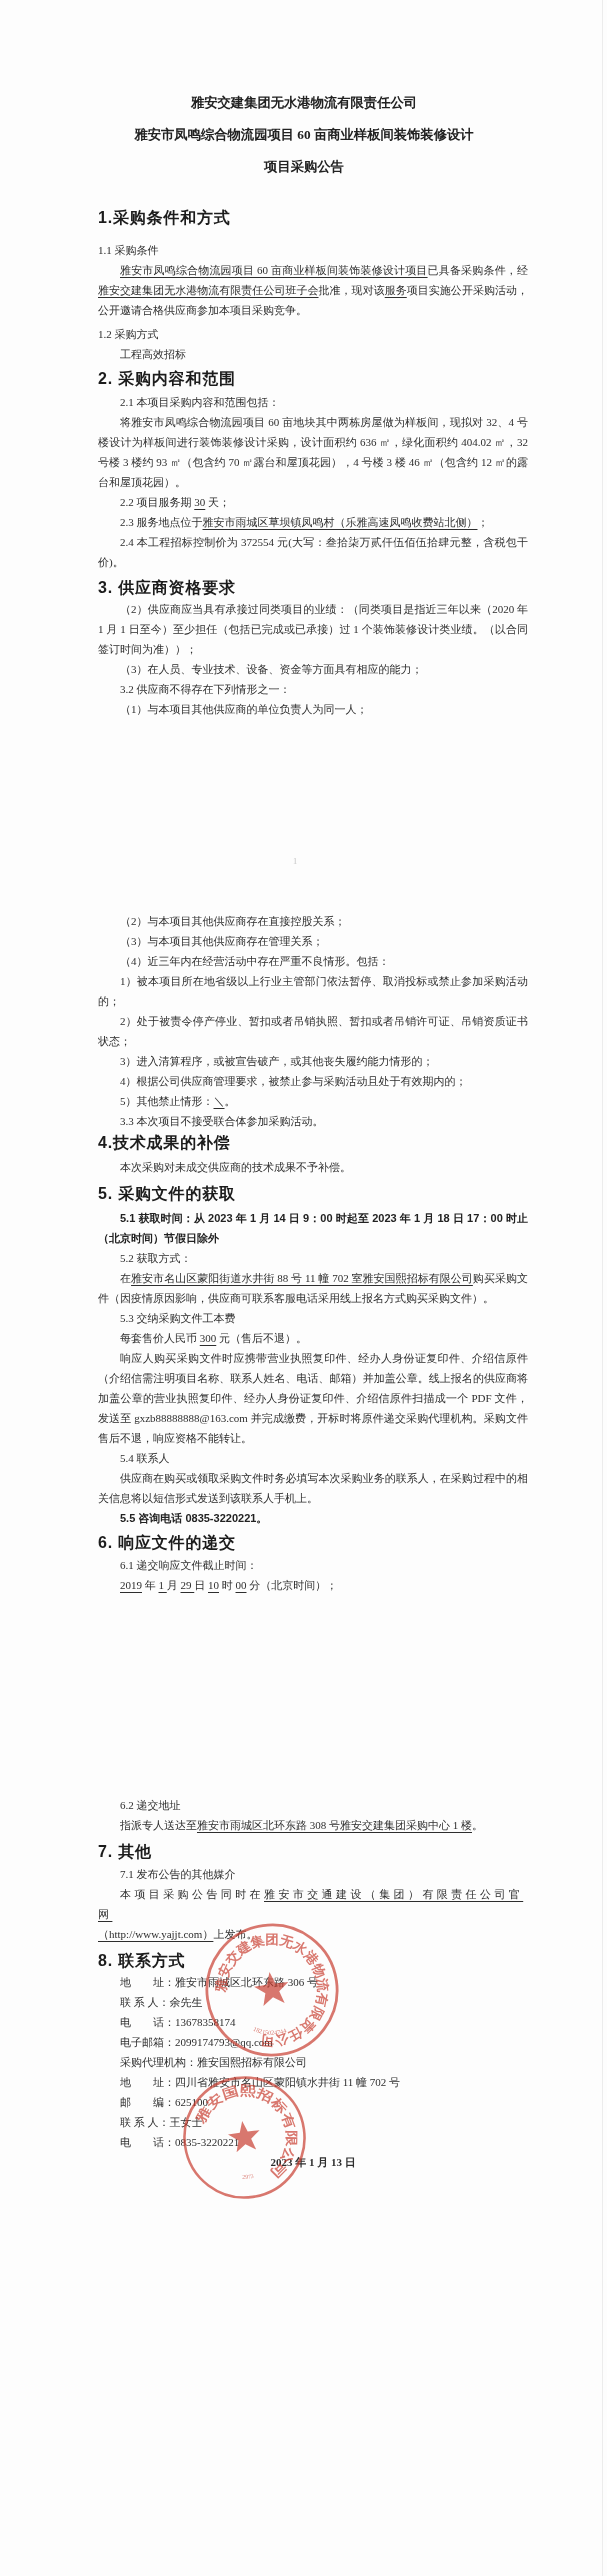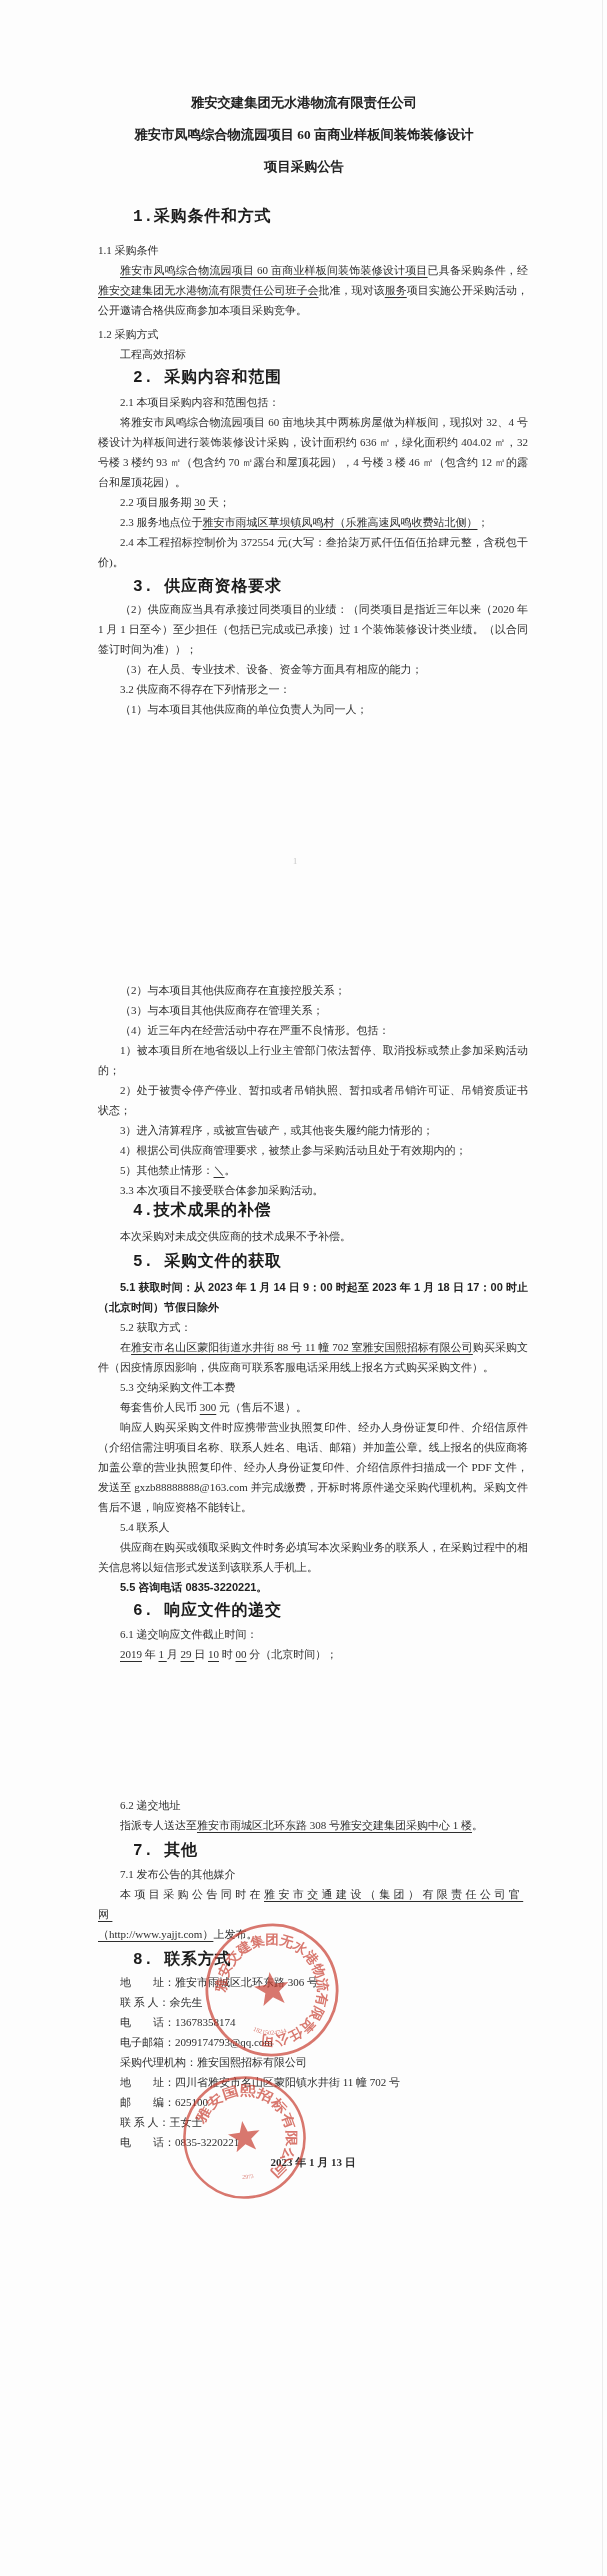--- a/index.html
+++ b/index.html
@@ -6,33 +6,32 @@
   body{
     width:608px;height:2576px;position:relative;
     background:#fdfdfd;
     font-family:"Liberation Serif","DejaVu Serif",serif;
     color:#2e2e2e;
     -webkit-font-smoothing:antialiased;
   }
   .scan-edge{position:absolute;top:0;right:4.6px;width:1.5px;height:2576px;background:#ececec;}
   .page{position:absolute;left:0;width:608px;background:transparent;}
   #p1{top:0;height:859px;}
-  #p2{top:904px;height:859px;}
+  #p2{top:835px;height:859px;}
   #p3{top:1718px;height:858px;}
   #p1 .content{padding-top:87px;}
   #p2 .content{padding-top:76px;}
   #p3 .content{padding-top:77px;}
   .content{margin-left:98px;width:430px;}
   .titles{width:608px;margin-left:-98px;text-align:center;}
   .title{font-size:13.3px;font-weight:700;line-height:32px;color:#222;}
   .h{
-    font-family:Liberation Mono, monospace;
+    font-family:Liberation Sans, sans-serif;
     font-weight:700;font-size:16px;line-height:23px;color:#1c1c1c;
     letter-spacing:0.8px;
-    margin-left:35px;
   }
   .p,.kv,.dr{
     font-size:11px;line-height:20px;
     text-align:justify;text-justify:inter-character;
   }
   .ind{text-indent:22px;}
   .bold{font-family:"Liberation Sans","DejaVu Sans",sans-serif;font-weight:600;color:#222;}
   .spread{letter-spacing:3.4px;text-align:left;}
   .u{text-decoration:underline;text-underline-offset:3px;text-decoration-thickness:0.8px;}
   .kv{text-align:left;text-indent:22px;}

